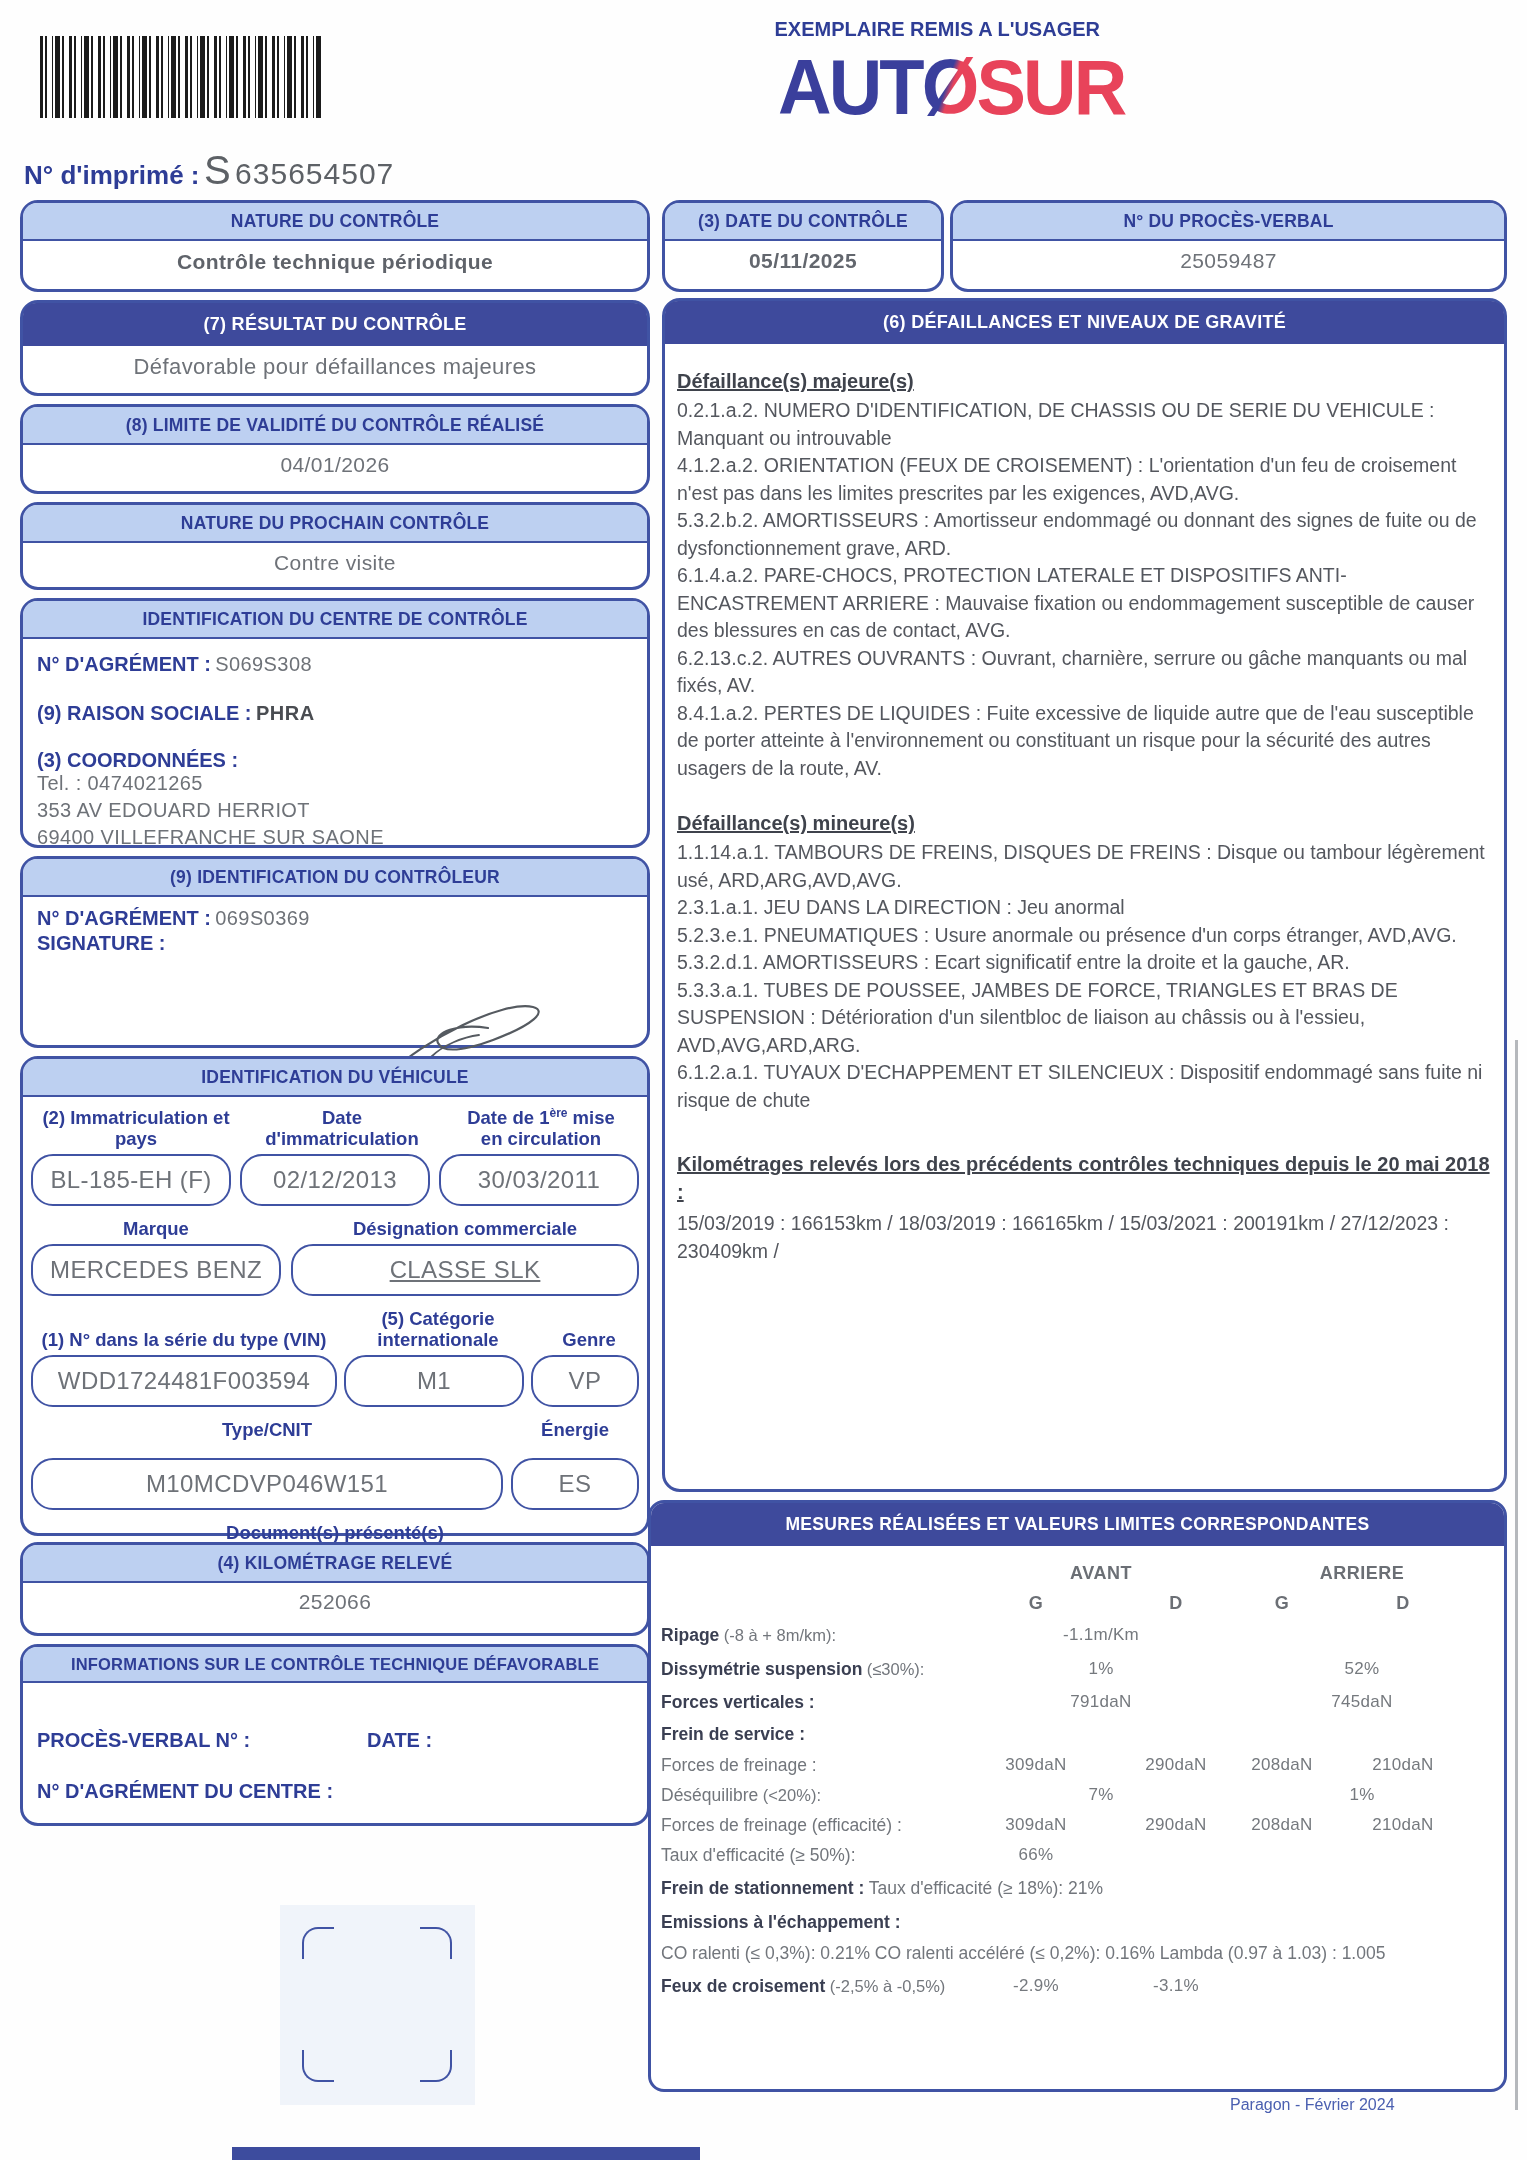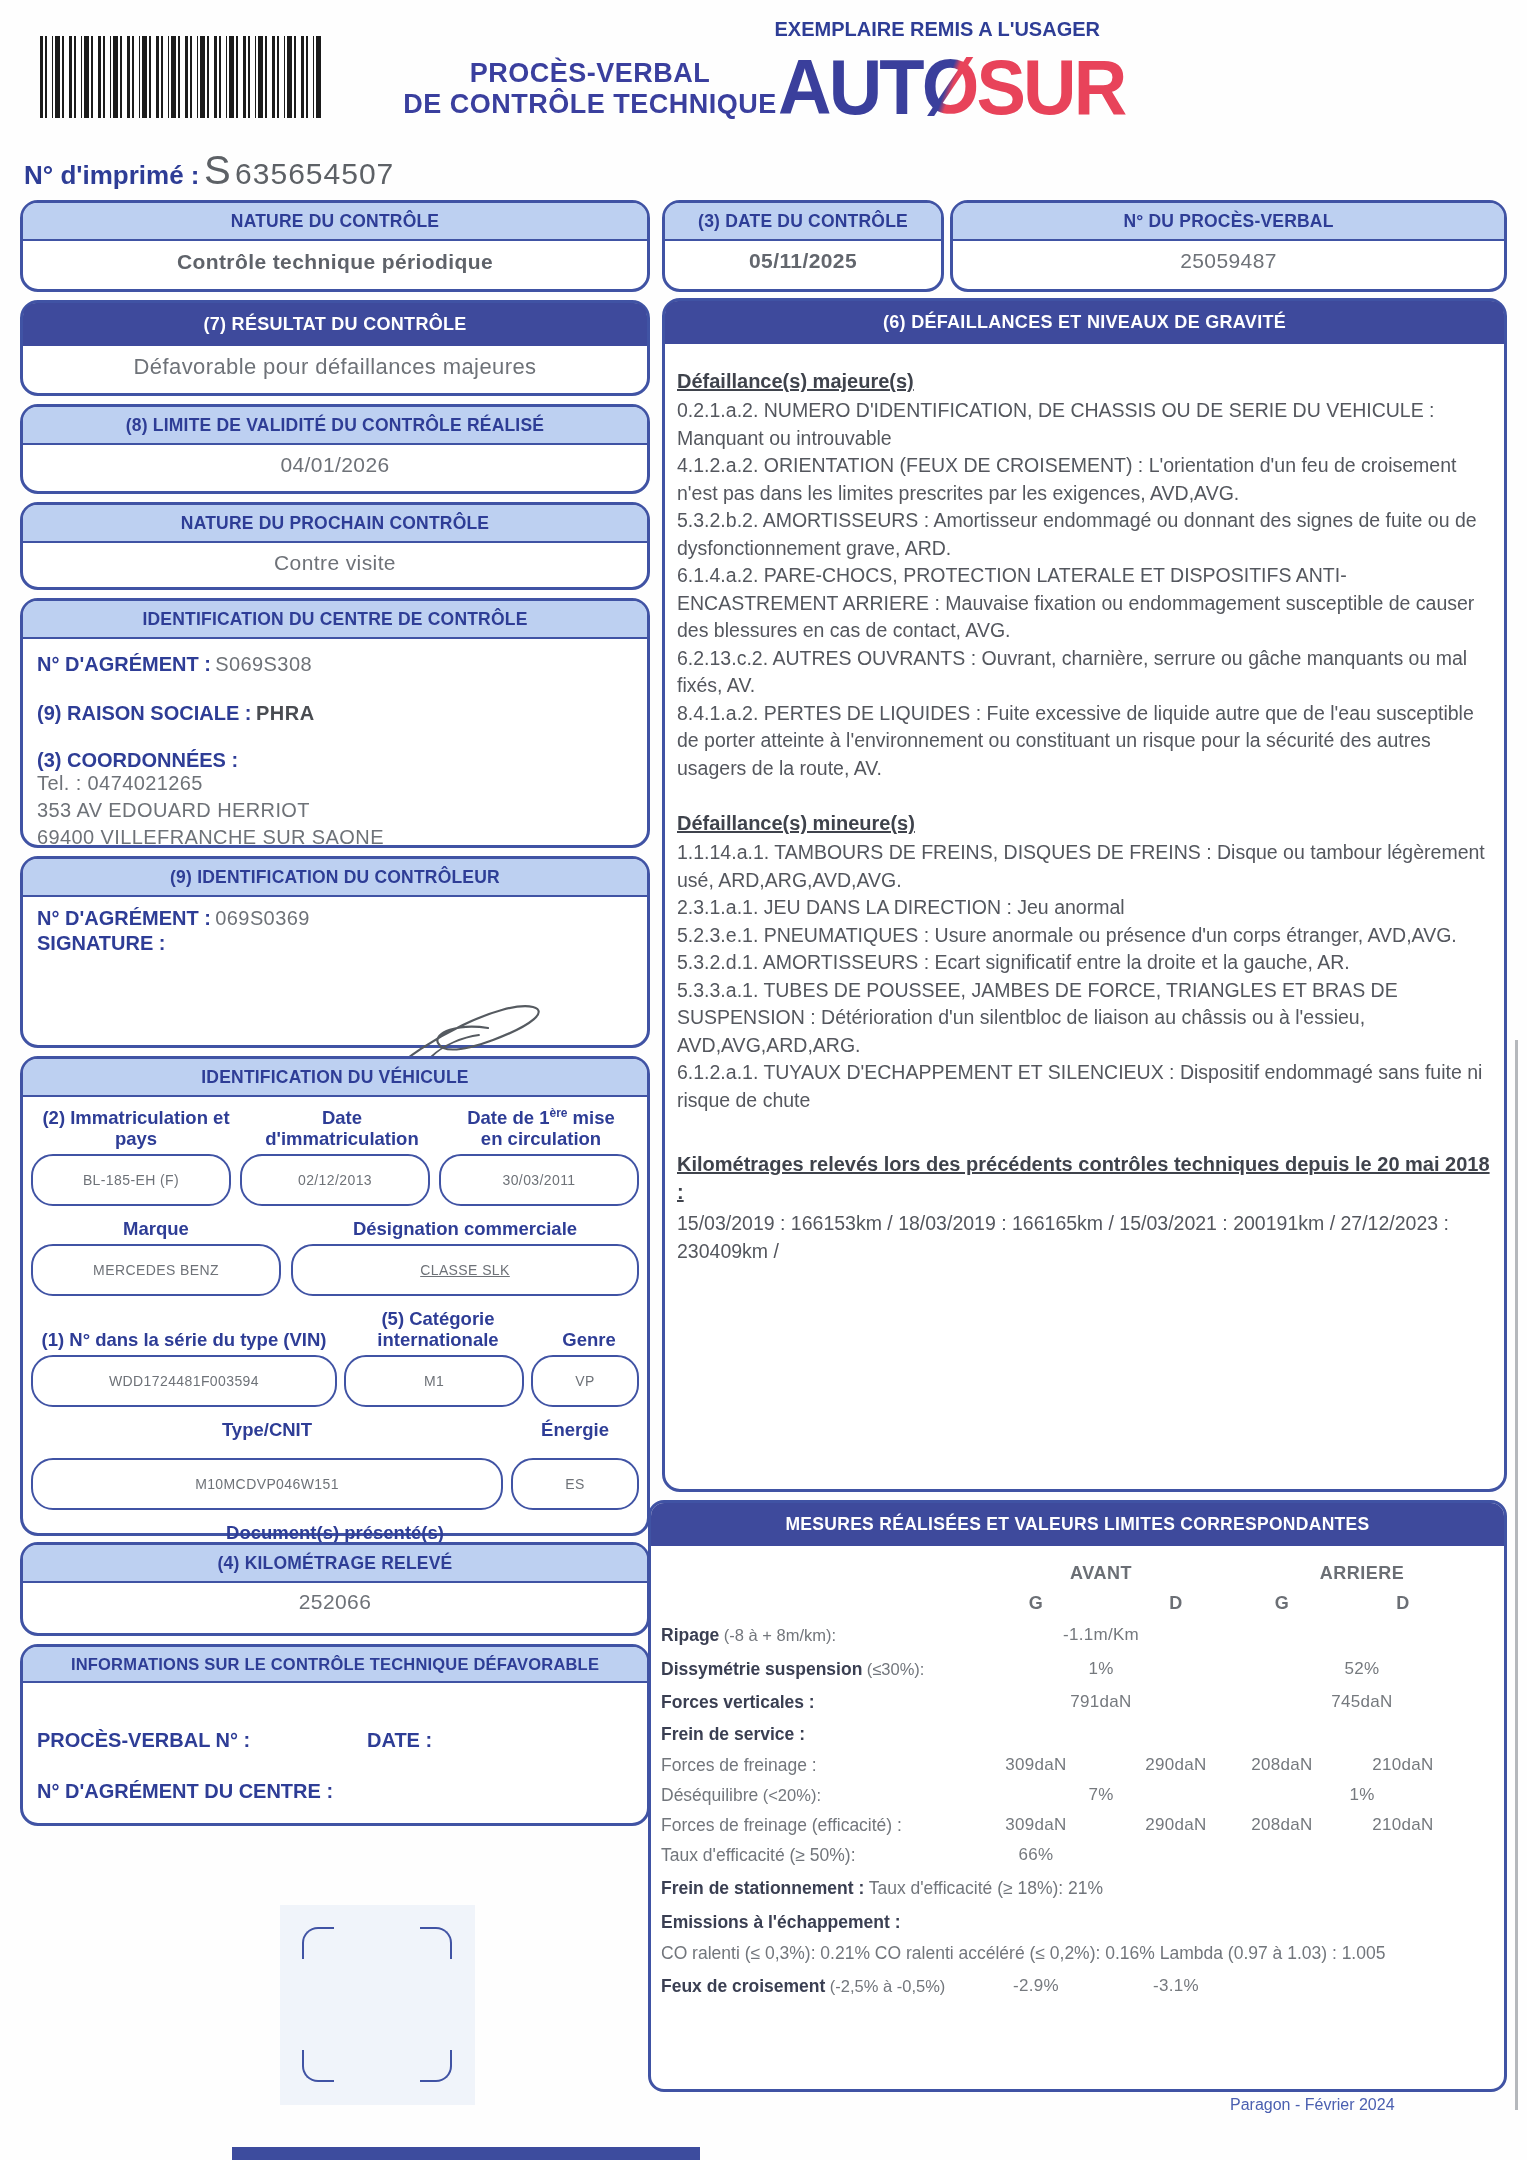--- a/index.html
+++ b/index.html
@@ -28,21 +28,21 @@
   .exemplaire{position:absolute;left:700px;top:18px;width:400px;text-align:right;
               color:#2e3d96;font-weight:bold;font-size:20px;}
   .logo{position:absolute;left:778px;top:48px;font-weight:900;font-size:78px;
         letter-spacing:-3px;transform:scaleX(.95);transform-origin:left;line-height:78px;}
   .logo .lb{color:#3a3f9c;}
   .logo .lo{background:linear-gradient(110deg,#3a3f9c 46%,#e8435a 54%);
             -webkit-background-clip:text;background-clip:text;color:transparent;}
   .logo .lr{color:#e8435a;}
   
   .pill{border:2.5px solid #4053a4;border-radius:22px;display:flex;align-items:center;
-        justify-content:center;color:#6e7278;font-size:14px;letter-spacing:.4px;box-sizing:border-box;}
+        justify-content:center;color:#6e7278;font-size:24px;letter-spacing:.4px;box-sizing:border-box;}
   .vlabel{color:#2e3d96;font-weight:bold;font-size:18.5px;text-align:center;line-height:21px;}
   .vrow{display:flex;justify-content:space-between;align-items:flex-end;padding:0 8px;}
   .prow{display:flex;justify-content:space-between;padding:0 8px;}
   
   .dtitle{color:#3f434c;font-weight:bold;font-size:20px;text-decoration:underline;margin:10px 0 4px;}
   .dline{color:#54575e;font-size:19.5px;line-height:27.5px;}
   
   .mgrid{display:grid;grid-template-columns:300px 150px 130px 82px 160px;align-items:center;}
   .mlabel-b{color:#3a3f52;font-weight:bold;font-size:17.5px;}
   .mlabel{color:#72767c;font-size:17.5px;}
@@ -65,24 +65,20 @@
 </head>
 <body>
 
 <div class="page">
 
   <div class="barcode"></div>
   <div class="imprime">
     <span class="t1">N° d'imprimé :</span>
     <span class="t2">S</span>
     <span class="t3">635654507</span>
-  </div>
-  <div class="doc-title">
-    <div>PROCÈS-VERBAL</div>
-    <div>DE CONTRÔLE TECHNIQUE</div>
   </div>
   <div class="exemplaire">EXEMPLAIRE REMIS A L'USAGER</div>
   <div class="logo">
     <span class="lb">AUT</span><span class="lo">Ø</span><span class="lr">SUR</span>
   </div>
 
   <div class="box" style="left:20px;top:200px;width:630px;height:92px;">
     <div class="hdr-light">NATURE DU CONTRÔLE</div>
     <div class="val" style="margin-top:9px;font-weight:bold;color:#5f636a;">Contrôle technique périodique</div>
   </div>

